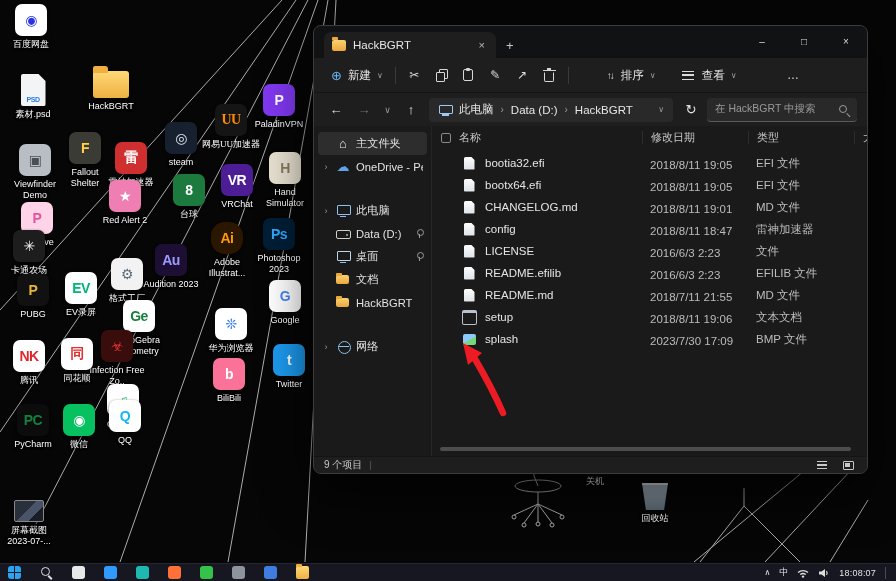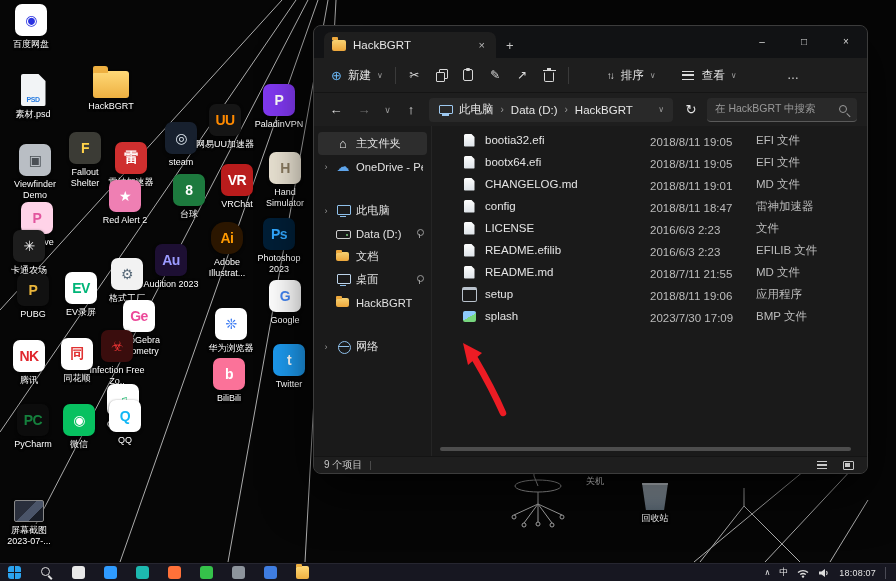--- a/index.html
+++ b/index.html
@@ -181,34 +181,34 @@
     <div class="dlabel">Fallout Shelter</div>
   </div>
       <div class="dicon-cell" style="left: 102px; top: 142px;">
     <div class="dicon kind-tile" style="background: rgb(207, 47, 47); color: rgb(255, 255, 255);">雷</div>
     <div class="dlabel">雷神加速器</div>
   </div>
       <div class="dicon-cell" style="left: 152px; top: 122px;">
     <div class="dicon kind-tile" style="background: rgb(23, 32, 46); color: rgb(223, 232, 240);">◎</div>
     <div class="dlabel">steam</div>
   </div>
-      <div class="dicon-cell" style="left: 196px; top: 104px;">
+      <div class="dicon-cell" style="left: 202px; top: 104px; font-family: Liberation Serif, serif;">
     <div class="dicon kind-tile" style="background: rgb(21, 21, 21); color: rgb(255, 138, 0);">UU</div>
     <div class="dlabel">网易UU加速器</div>
   </div>
       <div class="dicon-cell" style="left: 250px; top: 84px;">
     <div class="dicon kind-tile" style="background: rgb(128, 56, 240); color: rgb(255, 255, 255);">P</div>
     <div class="dlabel">PaladinVPN</div>
   </div>
       <div class="dicon-cell" style="left: 160px; top: 174px;">
     <div class="dicon kind-tile" style="background: rgb(29, 122, 62); color: rgb(255, 255, 255);">8</div>
     <div class="dlabel">台球</div>
   </div>
       <div class="dicon-cell" style="left: 208px; top: 164px;">
-    <div class="dicon kind-tile" style="background: #b91c1c; color: rgb(255, 255, 255);">VR</div>
+    <div class="dicon kind-tile" style="background: #4c1d95; color: rgb(255, 255, 255);">VR</div>
     <div class="dlabel">VRChat</div>
   </div>
       <div class="dicon-cell" style="left: 256px; top: 152px;">
     <div class="dicon kind-tile" style="background: rgb(233, 226, 210); color: rgb(138, 123, 96);">H</div>
     <div class="dlabel">Hand Simulator</div>
   </div>
       <div class="dicon-cell" style="left: 8px; top: 202px;">
     <div class="dicon kind-tile" style="background: rgb(255, 211, 232); color: rgb(226, 85, 158);">P</div>
     <div class="dlabel">PrprLive</div>
   </div>
@@ -242,21 +242,21 @@
   </div>
       <div class="dicon-cell" style="left: 256px; top: 280px;">
     <div class="dicon kind-tile" style="background: rgb(255, 255, 255); color: rgb(66, 133, 244);">G</div>
     <div class="dlabel">Google</div>
   </div>
       <div class="dicon-cell" style="left: 4px; top: 274px;">
     <div class="dicon kind-tile" style="background: rgb(17, 17, 17); color: rgb(232, 180, 58);">P</div>
     <div class="dlabel">PUBG</div>
   </div>
       <div class="dicon-cell" style="left: 110px; top: 300px;">
-    <div class="dicon kind-tile" style="background: rgb(255, 255, 255); color: #ec4899;">Ge</div>
+    <div class="dicon kind-tile" style="background: rgb(255, 255, 255); color: #15803d;">Ge</div>
     <div class="dlabel">GeoGebra Geometry</div>
   </div>
       <div class="dicon-cell" style="left: 202px; top: 308px;">
     <div class="dicon kind-tile" style="background: rgb(255, 255, 255); color: rgb(52, 118, 242);">❊</div>
     <div class="dlabel">华为浏览器</div>
   </div>
       <div class="dicon-cell" style="left: 88px; top: 330px;">
     <div class="dicon kind-tile" style="background: rgb(58, 13, 13); color: rgb(224, 49, 49);">☣</div>
     <div class="dlabel">Infection Free Zo..</div>
   </div>
@@ -403,44 +403,53 @@
 
   </div>
           <div class="snav">
     <span class="chev"></span>
     <span class="sic sic-drive"></span>
     <span class="slabel">Data (D:)</span>
     <span class="pin"></span>
   </div>
           <div class="snav">
     <span class="chev"></span>
-    <span class="sic sic-folder"></span>
-    <span class="slabel">文档</span>
-
-  </div>
-          <div class="snav">
-    <span class="chev"></span>
     <span class="sic sic-desktop"></span>
     <span class="slabel">桌面</span>
     <span class="pin"></span>
+  </div>
+          <div class="snav">
+    <span class="chev"></span>
+    <span class="sic sic-folder"></span>
+    <span class="slabel">文档</span>
+
   </div>
           <div class="snav">
     <span class="chev"></span>
     <span class="sic sic-folder"></span>
     <span class="slabel">HackBGRT</span>
 
   </div>
           <div class="snav gap">
     <span class="chev">›</span>
     <span class="sic sic-net"></span>
     <span class="slabel">网络</span>
 
   </div>
         </div>
       <div class="filearea">
+        <div class="fhead">
+          <div class="c-check">
+              <span class="hcheck"></span>
+            </div>
+          <div class="c-name">名称</div>
+          <div class="c-date">修改日期</div>
+          <div class="c-type">类型</div>
+          <div class="c-size">大小</div>
+        </div>
         <div id="files-mount">
             <div class="frow">
     <div class="c-check"></div>
     <div class="c-name">
       <span class="fic fic-file"></span>
       <span class="fname">bootia32.efi</span>
     </div>
     <div class="c-date">2018/8/11 19:05</div>
     <div class="c-type">EFI 文件</div>
   </div>
@@ -498,21 +507,21 @@
     <div class="c-date">2018/7/11 21:55</div>
     <div class="c-type">MD 文件</div>
   </div>
             <div class="frow">
     <div class="c-check"></div>
     <div class="c-name">
       <span class="fic fic-app"></span>
       <span class="fname">setup</span>
     </div>
     <div class="c-date">2018/8/11 19:06</div>
-    <div class="c-type">应用程序</div>
+    <div class="c-type">文本文档</div>
   </div>
             <div class="frow">
     <div class="c-check"></div>
     <div class="c-name">
       <span class="fic fic-image"></span>
       <span class="fname">splash</span>
     </div>
     <div class="c-date">2023/7/30 17:09</div>
     <div class="c-type">BMP 文件</div>
   </div>

